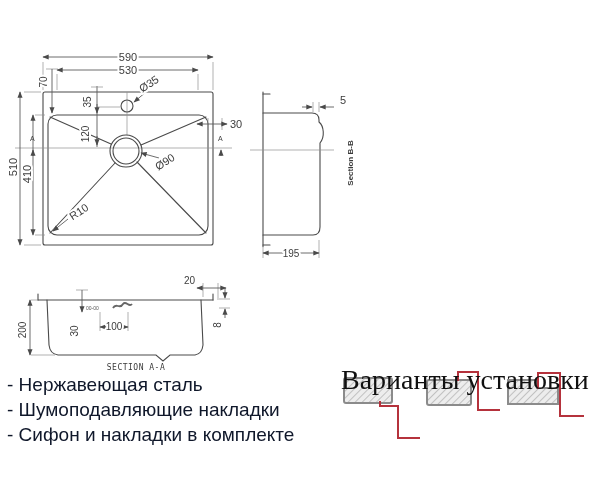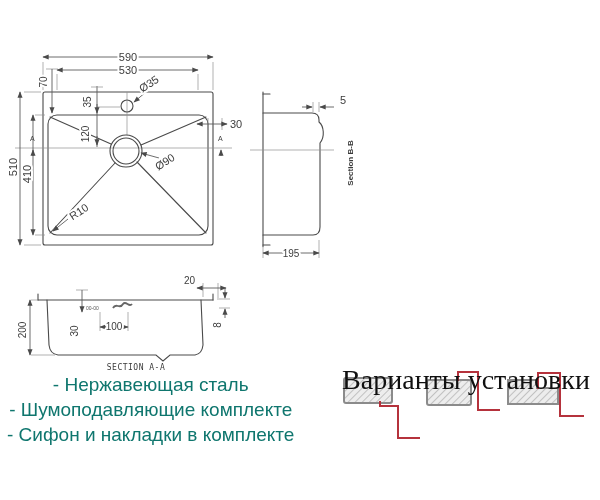--- a/index.html
+++ b/index.html
@@ -1,35 +1,35 @@
 <!DOCTYPE html>
 <html style="--line: #4a4a4a; --dim-text: #3d3d3d; --accent-red: #b5323c; --hatch-fill: #ededed; --hatch-line: #b3b3b3; --hatch-border: #8b8b8b;"><head>
 <meta charset="utf-8">
 <style>
   :root{
     --line:#4a4a4a; --thin:#8f8f8f; --dim-text:#3d3d3d;
     --accent-red:#b5323c; --hatch-fill:#ededed; --hatch-line:#b3b3b3; --hatch-border:#8b8b8b;
   }
   html,body{margin:0;padding:0;background:#fff;}
   #stage{position:relative;width:600px;height:500px;background:#fff;overflow:hidden;
-         font-family:"Liberation Sans",sans-serif;text-align:center;}
+         font-family:"Liberation Sans",sans-serif;}
   svg{position:absolute;left:0;top:0;}
   .ln{stroke:var(--line);stroke-width:1.1;fill:none;stroke-linecap:round;}
   .thin{stroke:var(--thin);stroke-width:.7;fill:none;}
   .dimln{stroke:#5c5c5c;stroke-width:.9;fill:none;}
   .dim{font-family:"Liberation Sans",sans-serif;font-size:11px;fill:var(--dim-text);}
   .dim-s{font-size:10px;}
   .dim-xs{font-size:7px;}
   .halo{paint-order:stroke;stroke:#fff;stroke-width:4px;stroke-linejoin:round;}
   .seclbl{font-family:"DejaVu Sans Mono",monospace;font-size:8px;fill:#3a3a3a;letter-spacing:.5px;}
   .seclbl-b{font-family:"Liberation Sans",sans-serif;font-size:8px;font-weight:700;fill:#3a3a3a;}
   .red{stroke:var(--accent-red);stroke-width:2;fill:none;stroke-linejoin:miter;}
   .block{fill:url(#hatch);stroke:var(--hatch-border);stroke-width:2;}
   .tiny{font-size:5px;fill:#555;font-family:"Liberation Sans",sans-serif;}
-  #specs{position:absolute;left:7px;top:372px;font-size:19px;line-height:25px;color:#0f766e;}
+  #specs{position:absolute;left:7px;top:372px;font-size:19px;line-height:25px;color:#0f172a;}
   #install-title{position:absolute;left:341px;top:334px;width:250px;
                  font-family:"Liberation Serif",serif;font-size:28px;color:#101010;margin-top:30px;}
 </style>
 </head>
 <body>
 
 <div id="stage">
 
 <svg width="600" height="500" viewBox="0 0 600 500">
   <defs>
@@ -188,19 +188,19 @@
     </g>
     <g>
       <path class="block" d="M508,380 L537,380 L537,388 L558,388 L558,404 L508,404 Z"></path>
       <path class="red" d="M538,389 L538,373 L560,373 L560,416 L584,416"></path>
     </g>
   </g>
 </svg>
 
 <div id="specs">
   <div>- Нержавеющая сталь</div>
-  <div>- Шумоподавляющие комплекте</div>
+  <div>- Шумоподавляющие накладки</div>
   <div>- Сифон и накладки в комплекте</div>
 </div>
 
 <div id="install-title">Варианты установки</div>
 
 </div>
 
 </body></html>

